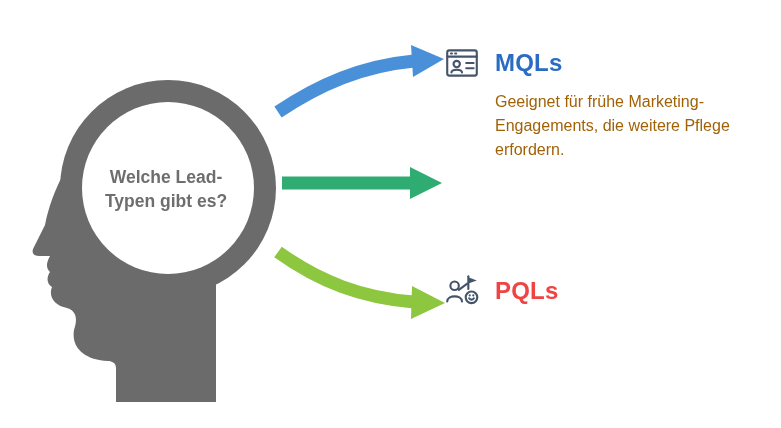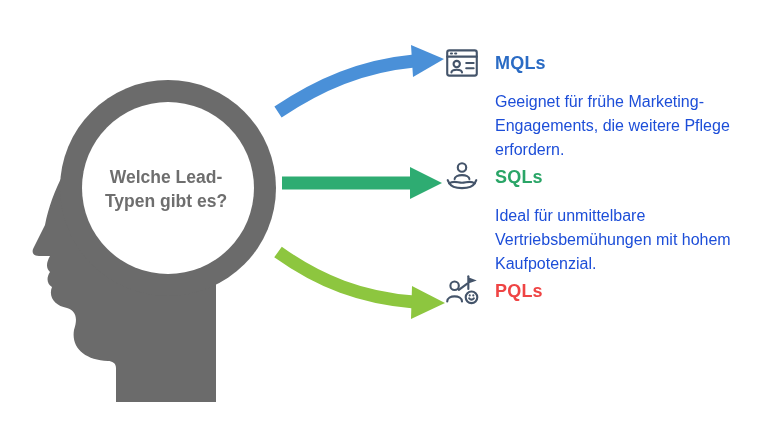--- a/index.html
+++ b/index.html
@@ -16,29 +16,29 @@
     font-size:17.5px;font-weight:bold;
     fill:#6e6e6e;text-anchor:middle;
   }
   .item{position:absolute;left:443px;width:330px;}
   .item-1{top:44px;}
   .item-2{top:158px;}
   .item-3{top:272px;}
   .item-head{display:flex;align-items:center;gap:14px;}
   .icon{width:38px;height:38px;flex:0 0 38px;display:inline-block;}
   .icon svg{width:38px;height:38px;display:block;}
-  .label{font-size:18px;font-weight:bold;letter-spacing:0.2px;}
+  .label{font-size:24px;font-weight:bold;letter-spacing:0.2px;}
   .label-blue{color:#2a6bc4;}
   .label-green{color:#2aa567;}
   .label-lime{color:#ef4444;}
   .desc{
     margin:8px 12px 0 52px;
     width:272px;
     font-size:16px;line-height:24px;
-    color:#1d4ed8;
+    color:#a16207;
   }
 </style>
 </head>
 <body>
 
 <div class="stage">
 
   <svg class="left-art" viewBox="0 0 470 428" aria-hidden="true">
     <g>
       <path d="M 95,135
@@ -90,36 +90,20 @@
           <path d="M 8,27 C 8,23.5 18,23.5 18,27"></path>
           <line x1="22" y1="18" x2="29" y2="18"></line>
           <line x1="22" y1="23" x2="29" y2="23"></line>
         </svg>
       </span>
       <span class="label label-blue">MQLs</span>
     </div>
     <p class="desc">Geeignet für frühe Marketing-Engagements, die weitere Pflege erfordern.</p>
   </div>
 
-  <div class="item item-2">
-    <div class="item-head">
-      <span class="icon">
-        <svg viewBox="0 0 36 36" fill="none" stroke="#44546a" stroke-width="2" stroke-linecap="round" stroke-linejoin="round">
-          <circle cx="18" cy="9" r="4"></circle>
-          <path d="M 11,20 C 11,15 25,15 25,20"></path>
-          <path d="M 6,24 C 10,21 14,23.5 18,23.5 C 22,23.5 26,21 30,24"></path>
-          <path d="M 6,24 C 9,30 27,30 30,24"></path>
-          <line x1="6" y1="24" x2="4.5" y2="21"></line>
-          <line x1="30" y1="24" x2="31.5" y2="21"></line>
-        </svg>
-      </span>
-      <span class="label label-green">SQLs</span>
-    </div>
-    <p class="desc">Ideal für unmittelbare Vertriebsbemühungen mit hohem Kaufpotenzial.</p>
-  </div>
 
   <div class="item item-3">
     <div class="item-head">
       <span class="icon">
         <svg viewBox="0 0 36 36" fill="none" stroke="#44546a" stroke-width="2" stroke-linecap="round" stroke-linejoin="round">
           <circle cx="11" cy="13" r="4"></circle>
           <path d="M 4,28 C 4,21.5 18,21.5 18,28"></path>
           <line x1="15" y1="17" x2="23" y2="11"></line>
           <line x1="24" y1="4" x2="24" y2="16"></line>
           <path d="M 24,5 L 32,8 L 24,11 Z" fill="#44546a" stroke="none"></path>

